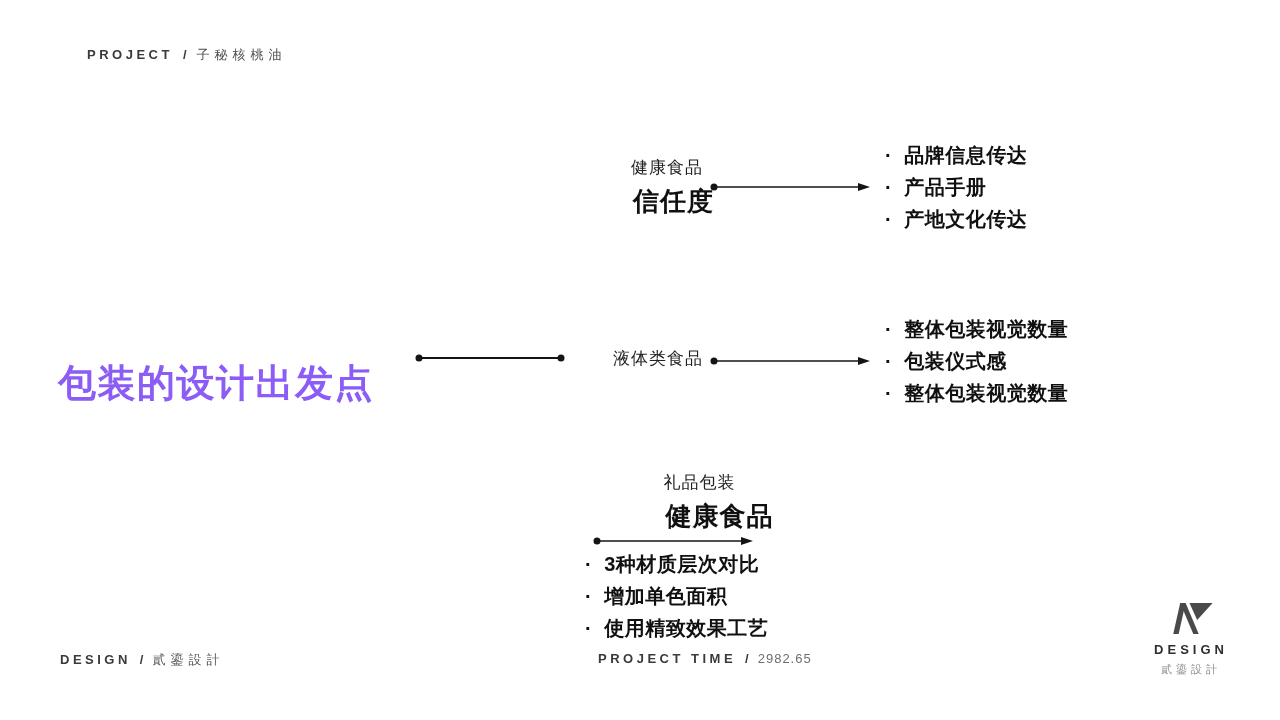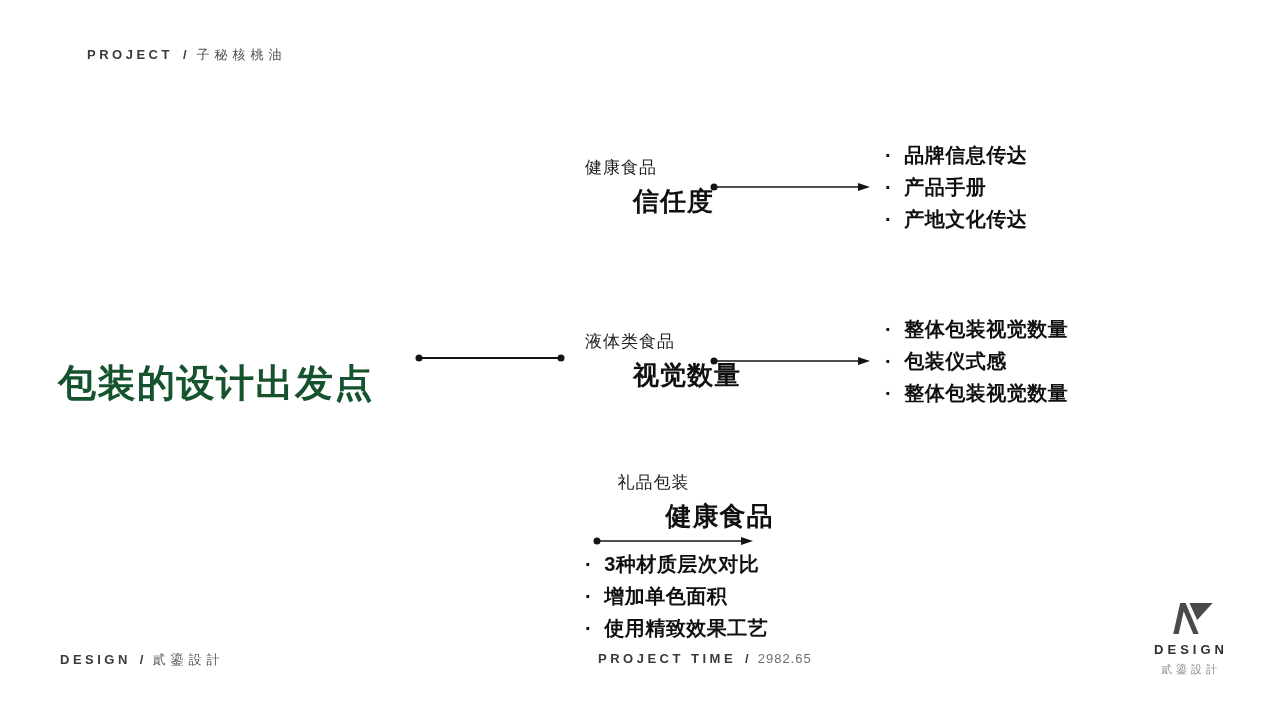--- a/index.html
+++ b/index.html
@@ -20,34 +20,34 @@
     padding-left:27px;
   }
   .header .en{font-weight:700;letter-spacing:3.5px;color:#3a3a3a;}
   .header .slash{font-weight:700;color:#3a3a3a;}
   .header .cjk{font-weight:400;letter-spacing:5px;color:#4a4a4a;}
 
   
   .main-title{
     position:absolute;left:58px;top:333px;
     font-size:38px;font-weight:800;letter-spacing:1.5px;
-    color:#14532d;white-space:nowrap;
+    color:#8b5cf6;white-space:nowrap;
   }
   .title-connector{position:absolute;left:414px;top:352px;}
 
   
   .branch-row{
     position:absolute;left:585px;height:96px;
     display:flex;align-items:center;
   }
   .branch-row.r1{top:139px;}
   .branch-row.r2{top:313px;}
   .branch-row.r3{top:471px;flex-direction:column;}
   .branch-label{
-    width:118px;text-align:left;flex:0 0 auto;font-family:Liberation Serif, serif;
+    width:118px;text-align:right;flex:0 0 auto;font-family:Liberation Serif, serif;
   }
   .branch-label .category{
     font-size:17px;font-weight:400;color:#222222;
     letter-spacing:1px;margin-bottom:5px;white-space:nowrap;
   }
   .branch-label .keyword{
     font-size:26px;font-weight:800;color:#101010;
     letter-spacing:1px;white-space:nowrap;margin-left:48px;
   }
   .branch-arrow{flex:0 0 auto;margin:0 14px 0 6px;}
@@ -134,21 +134,20 @@
       <li>
           <span class="bullet">·</span>
           <span>产地文化传达</span>
         </li>
     </ul>
   </div>
 
   <div class="branch-row r2">
     <div class="branch-label">
       <div class="category">液体类食品</div>
-      <div class="keyword">视觉数量</div>
     </div>
     <svg class="branch-arrow" width="162" height="14" viewBox="0 0 162 14">
       <circle cx="5" cy="7" r="3.5" fill="#141414"></circle>
       <line x1="5" y1="7" x2="152" y2="7" stroke="#141414" stroke-width="1.6"></line>
       <polygon points="161,7 149,3 149,11" fill="#141414"></polygon>
     </svg>
     <ul class="point-list">
       <li>
           <span class="bullet">·</span>
           <span>整体包装视觉数量</span>

